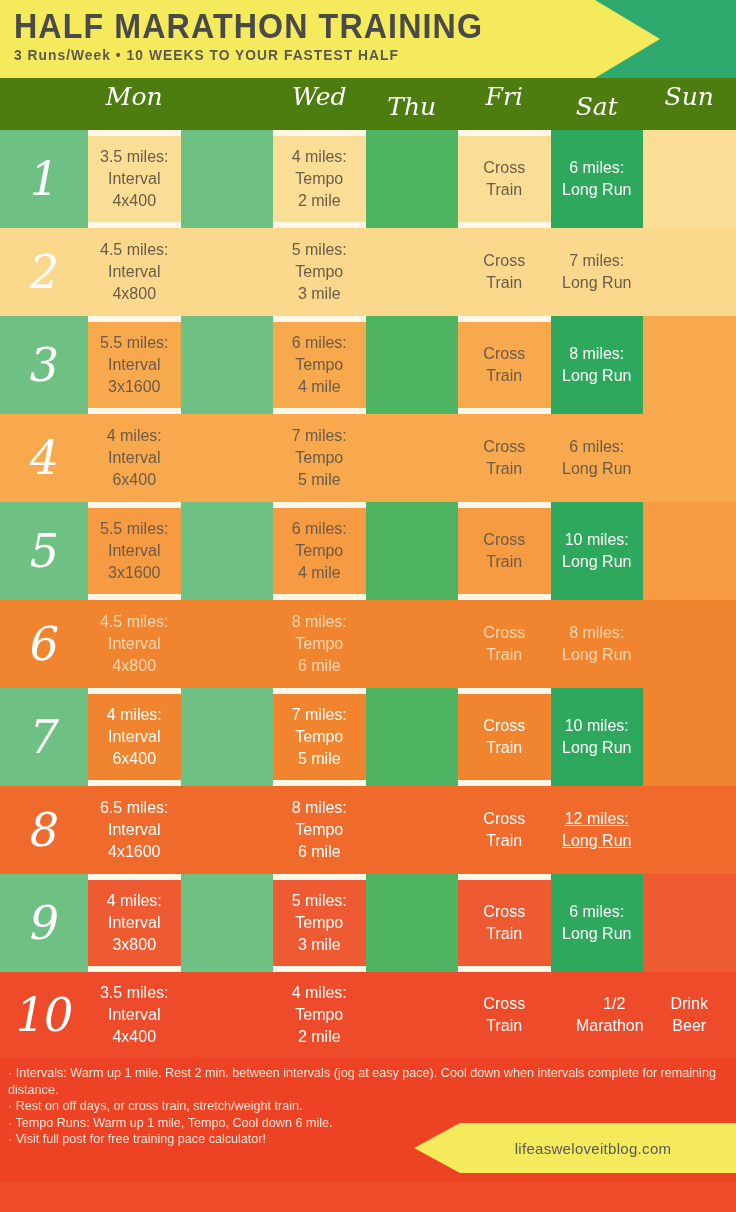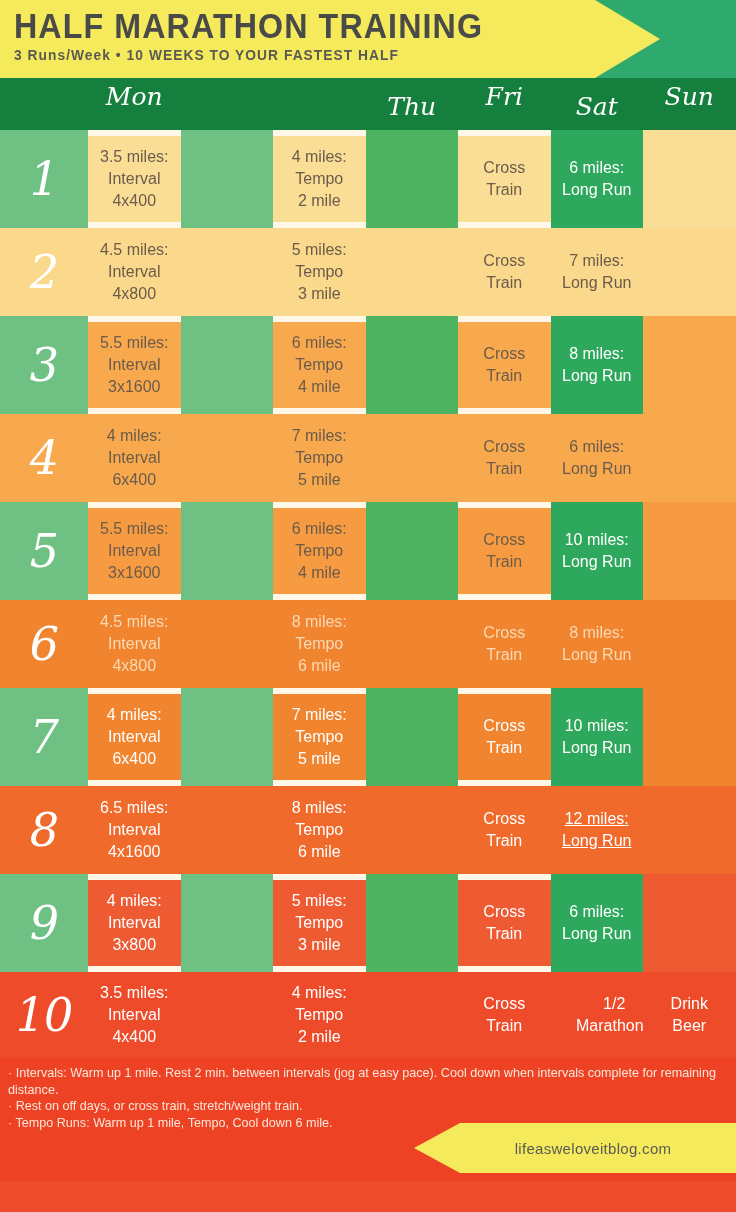--- a/index.html
+++ b/index.html
@@ -46,21 +46,21 @@
     transform:scaleX(0.95);
     transform-origin:left center;
     white-space:nowrap;
     margin-top:2px;
   }
 
   
   .dayrow {
     position:relative;
     height:52px;
-    background:#15803d;
+    background:#4d7c0f;
   }
   .day {
     position:absolute;
     top:0;
     width:92px;
     height:52px;
     color:#FFFFFF;
     font-family:"DejaVu Serif", serif;
     font-style:italic;
     font-size:25px;
@@ -152,20 +152,21 @@
 
   <div class="header">
     <div class="header-banner">
       <div class="title">HALF MARATHON TRAINING</div>
       <div class="subtitle">3 Runs/Week • 10 WEEKS TO YOUR FASTEST HALF</div>
     </div>
   </div>
 
   <div class="dayrow" id="dayrow">
       <div class="day hi" style="left: 88px; width: 92.5px;">Mon</div>
+      <div class="day hi" style="left: 273px; width: 92.5px;">Wed</div>
       <div class="day hi" style="left: 458px; width: 92.5px;">Fri</div>
       <div class="day lo" style="left: 365.5px; width: 92.5px;">Thu</div>
       <div class="day lo" style="left: 550.5px; width: 92.5px;">Sat</div>
       <div class="day hi" style="left: 643px; width: 92.5px;">Sun</div>
     </div>
 
   <div class="grid" id="grid">
       <div class="row" style="height: 98px; background: rgb(255, 248, 232);">
         <div class="weekcell" style="background: rgb(111, 193, 131);">
           <span class="weeknum">1</span>
@@ -486,19 +487,20 @@
           <span class="txt" style="color: rgb(255, 255, 255);">Drink
 Beer</span>
         </div>
       </div>
     </div>
 
   <div class="footer">
     <div class="note n1">· Intervals: Warm up 1 mile. Rest 2 min. between intervals (jog at easy pace). Cool down when intervals complete for remaining distance.</div>
     <div class="note n2">· Rest on off days, or cross train, stretch/weight train.</div>
     <div class="note n3">· Tempo Runs: Warm up 1 mile, Tempo, Cool down 6 mile.</div>
+    <div class="note n4">· Visit full post for free training pace calculator!</div>
 
     <div class="urlbanner">
       <span class="urltext">lifeasweloveitblog.com</span>
     </div>
   </div>
 
 </div>
 
 </body></html>

